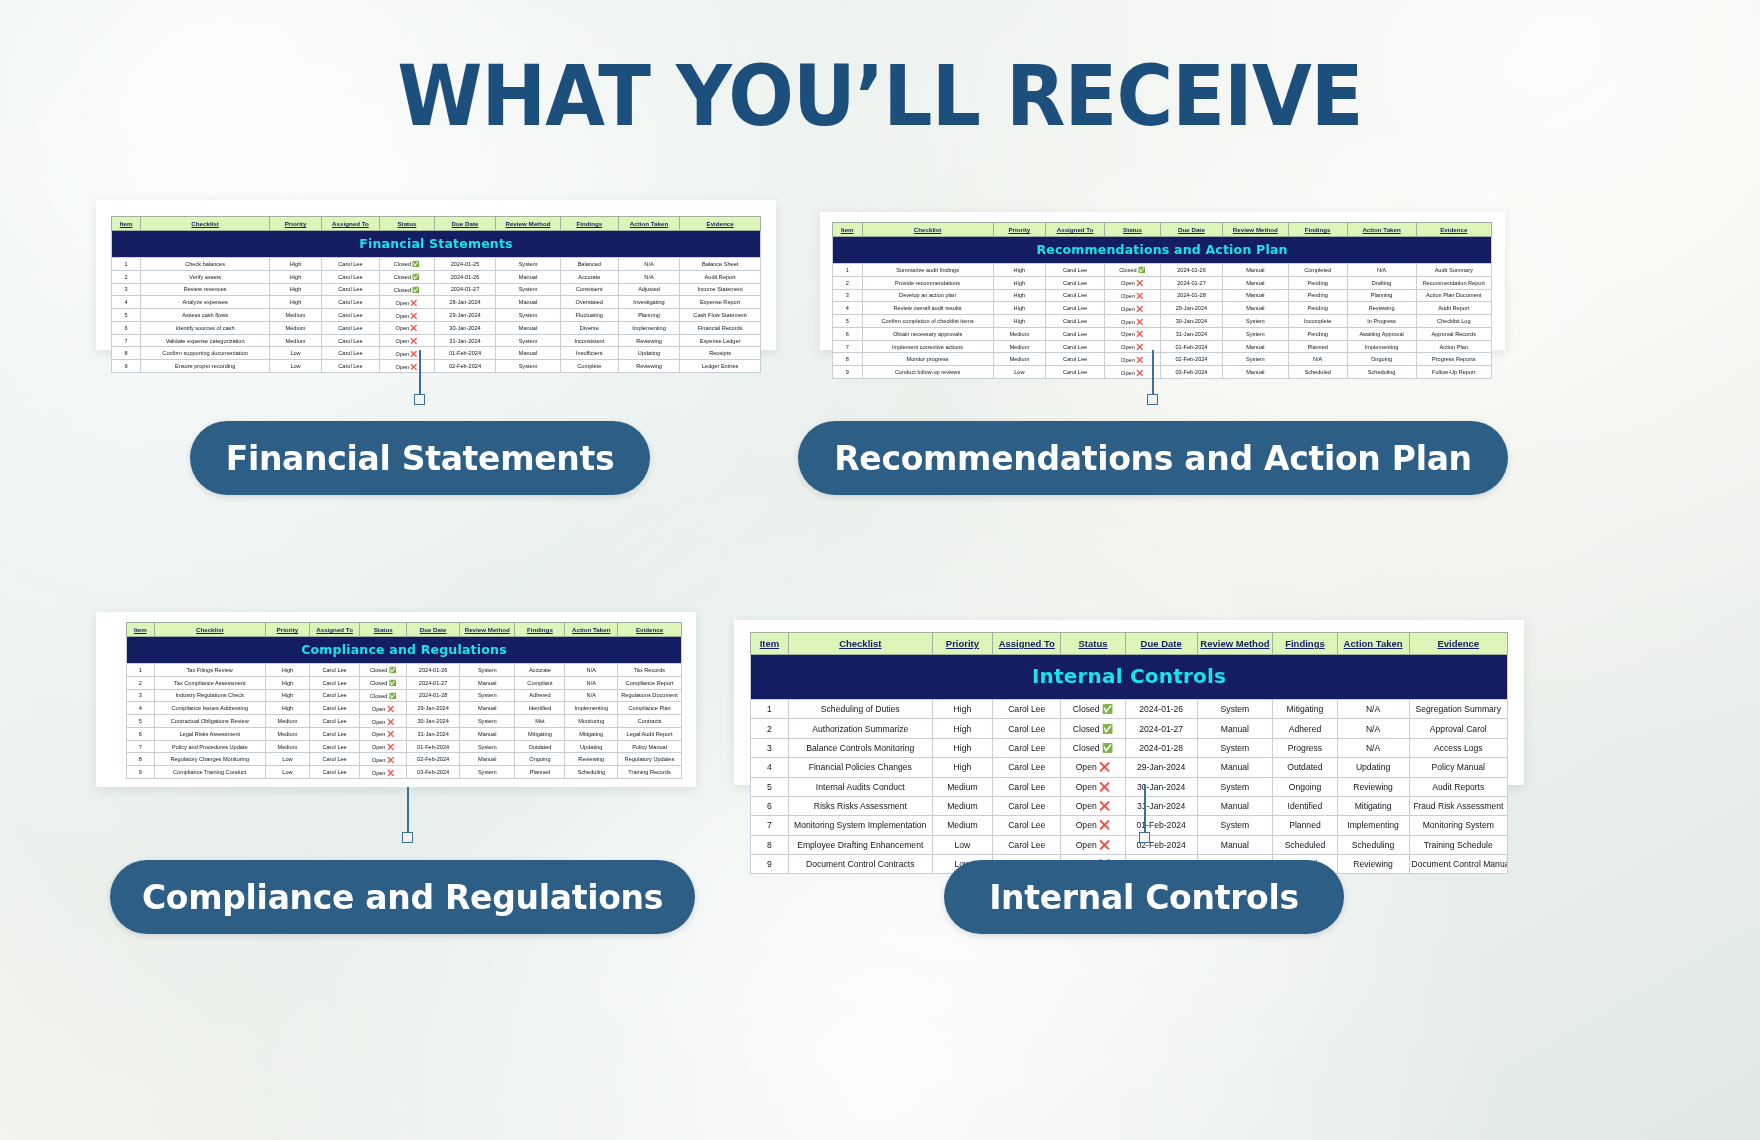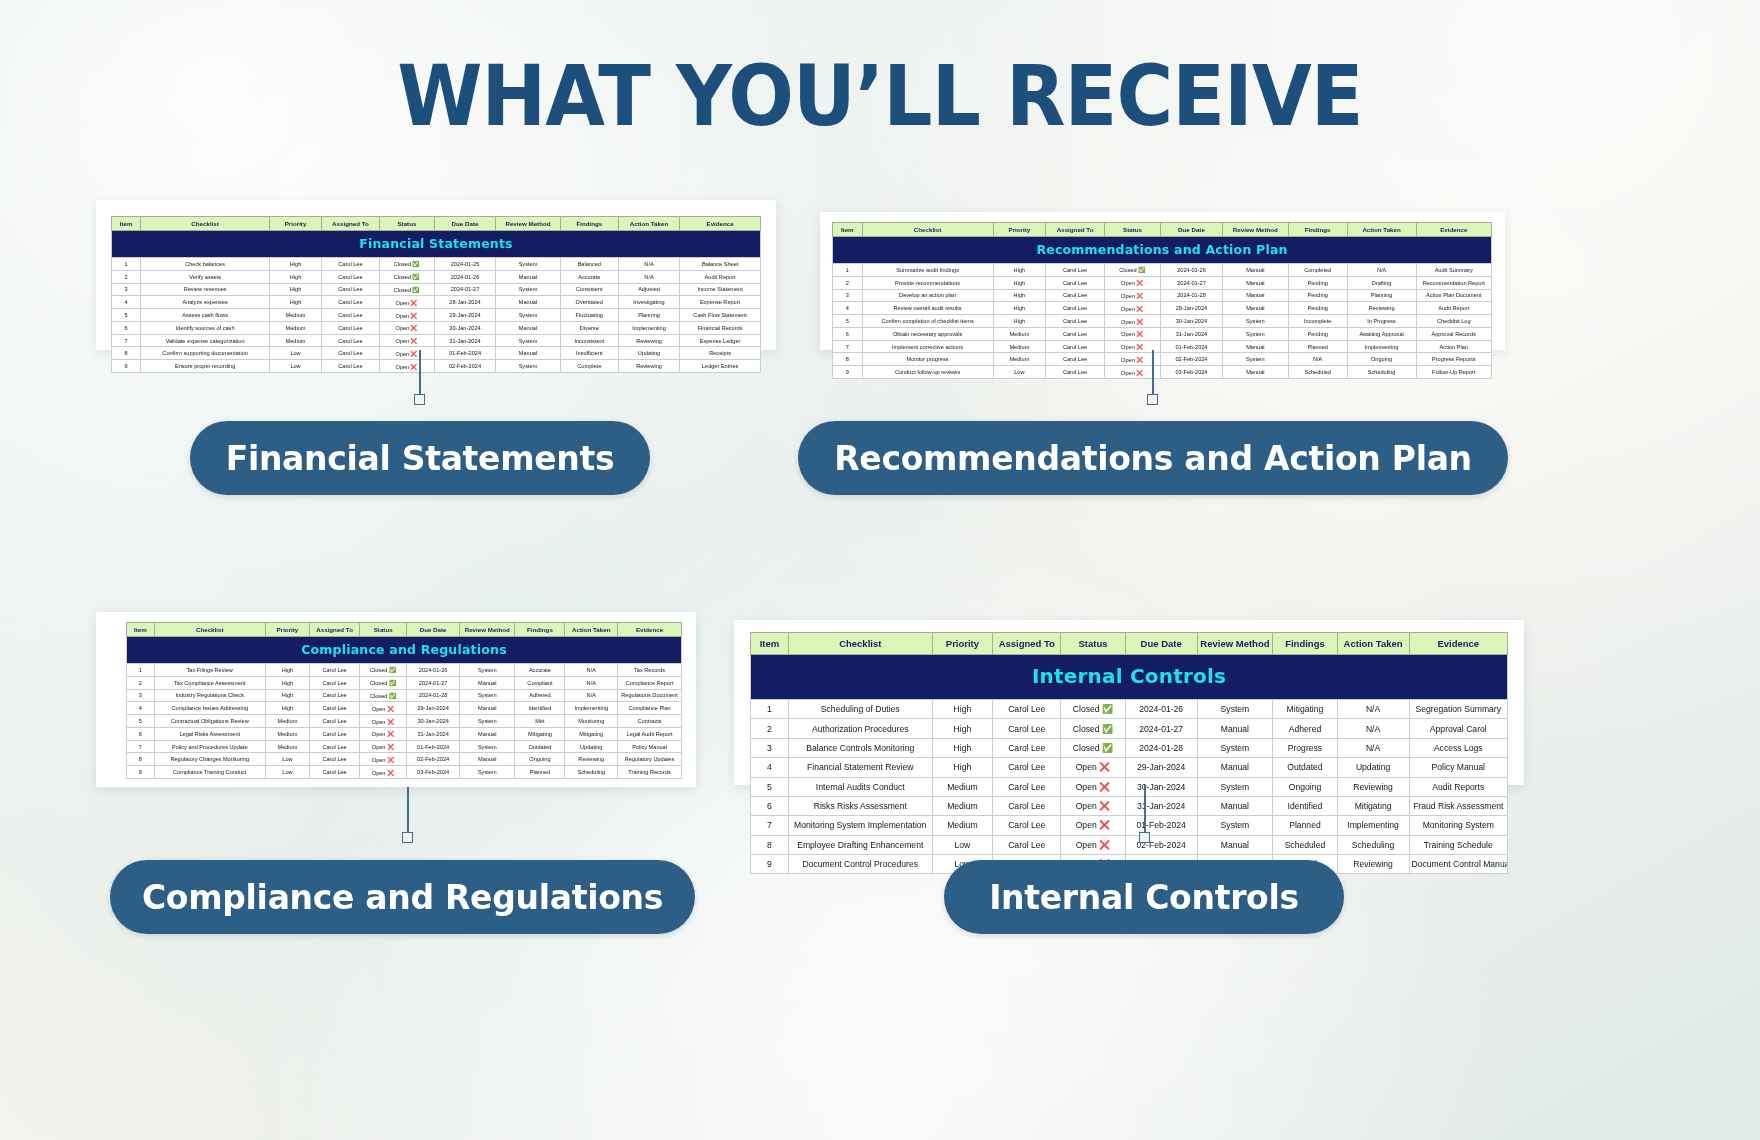--- a/index.html
+++ b/index.html
@@ -72,20 +72,21 @@
     font-family: "DejaVu Sans", sans-serif;
     letter-spacing: 0.2px;
   }
   .tbl thead th {
     background: #ddf5b8;
     color: #141d62;
     font-weight: 700;
     text-align: center;
     border: 1px solid #9fb0a0;
     white-space: nowrap;
+    text-decoration: underline;
   }
   .tbl tbody td {
     background: #ffffff;
     color: #12161c;
     text-align: center;
     border: 1px solid #c9ced6;
     white-space: nowrap;
     overflow: hidden;
   }
   .st { display: inline-block; white-space: nowrap; }
@@ -593,21 +594,21 @@
             <td>Carol Lee</td>
             <td><span class="st">Closed <span class="mark-ok">✅</span></span></td>
             <td>2024-01-26</td>
             <td>System</td>
             <td>Mitigating</td>
             <td>N/A</td>
             <td>Segregation Summary</td>
           </tr>
           <tr>
             <td>2</td>
-            <td>Authorization Procedures</td>
+            <td>Authorization Summarize</td>
             <td>High</td>
             <td>Carol Lee</td>
             <td><span class="st">Closed <span class="mark-ok">✅</span></span></td>
             <td>2024-01-27</td>
             <td>Manual</td>
             <td>Adhered</td>
             <td>N/A</td>
             <td>Approval Carol</td>
           </tr>
           <tr>
@@ -617,21 +618,21 @@
             <td>Carol Lee</td>
             <td><span class="st">Closed <span class="mark-ok">✅</span></span></td>
             <td>2024-01-28</td>
             <td>System</td>
             <td>Progress</td>
             <td>N/A</td>
             <td>Access Logs</td>
           </tr>
           <tr>
             <td>4</td>
-            <td>Financial Statement Review</td>
+            <td>Financial Policies Changes</td>
             <td>High</td>
             <td>Carol Lee</td>
             <td><span class="st">Open <span class="mark-no">❌</span></span></td>
             <td>29-Jan-2024</td>
             <td>Manual</td>
             <td>Outdated</td>
             <td>Updating</td>
             <td>Policy Manual</td>
           </tr>
           <tr>
@@ -677,21 +678,21 @@
             <td>Carol Lee</td>
             <td><span class="st">Open <span class="mark-no">❌</span></span></td>
             <td>02-Feb-2024</td>
             <td>Manual</td>
             <td>Scheduled</td>
             <td>Scheduling</td>
             <td>Training Schedule</td>
           </tr>
           <tr>
             <td>9</td>
-            <td>Document Control Procedures</td>
+            <td>Document Control Contracts</td>
             <td>Low</td>
             <td>Carol Lee</td>
             <td><span class="st">Open <span class="mark-no">❌</span></span></td>
             <td>03-Feb-2024</td>
             <td>System</td>
             <td>Partial</td>
             <td>Reviewing</td>
             <td>Document Control Manual</td>
           </tr>
         </tbody>

